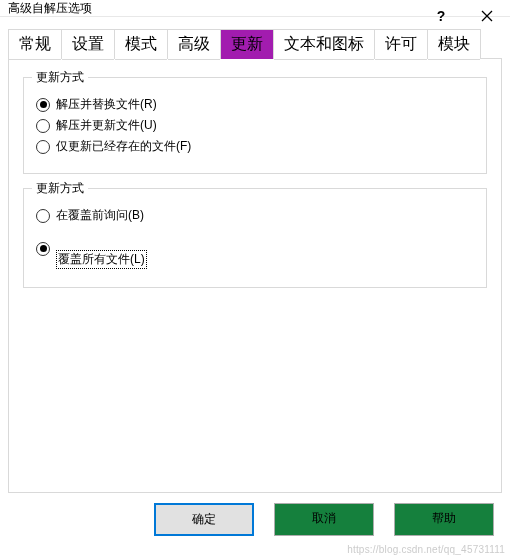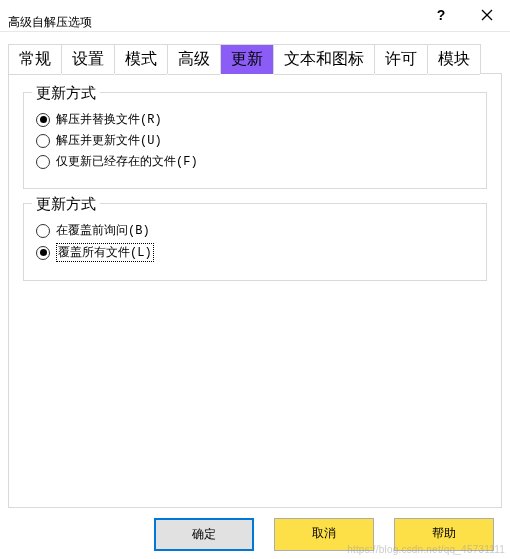--- a/index.html
+++ b/index.html
@@ -5,23 +5,23 @@
     * { box-sizing: border-box; margin: 0; padding: 0; }
     body {
       font-family: "Microsoft YaHei", "SimSun", Tahoma, sans-serif;
       font-size: 12px;
       background: #fff;
       width: 510px;
       height: 559px;
       overflow: hidden;
     }
     .titlebar {
-      height: 32px;
-      display: flex;
-      align-items: flex-end;
+      height: 17px;
+      display: flex;
+      align-items: flex-start;
       padding-left: 8px;
       background: #fff;
       border-bottom: 1px solid #e8e8e8;
     }
     .titlebar .title {
       flex: 1;
       font-size: 12px;
     }
     .titlebar .tb-btn {
       width: 46px;
@@ -44,21 +44,21 @@
     .tab {
       border: 1px solid #d9d9d9;
       border-bottom: none;
       padding: 4px 10px;
       margin-right: -1px;
       background: #fff;
       font-size: 16px;
       position: relative;
     }
     .tab.active {
-      background: #8b5cf6;
+      background: #a21caf;
       z-index: 3;
     }
     .tab:not(.active)::after {
       content: '';
       position: absolute;
       left: 0; right: 0; bottom: -1px;
       height: 1px;
       background: #d9d9d9;
     }
     .tab.active::after {
@@ -81,21 +81,21 @@
       margin: 6px 2px 14px 2px;
       padding: 14px 12px 14px 12px;
       position: relative;
     }
     .groupbox .legend {
       position: absolute;
       top: -9px;
       left: 8px;
       background: #fff;
       padding: 0 4px;
-      font-size: 15px;
+      font-size: 12px;
     }
     .radio-row {
       display: flex;
       align-items: center;
       margin: 4px 0;
       gap: 6px;
     }
     .radio {
       width: 14px; height: 14px;
       border: 1px solid #333;
@@ -106,38 +106,38 @@
       flex-shrink: 0;
     }
     .radio.checked::after {
       content: '';
       width: 7px; height: 7px;
       background: #000;
       border-radius: 50%;
     }
     .radio-label {
       font-size: 12px;
-      font-family: Liberation Mono, monospace;
     }
     .radio-label.focused {
       border: 1px dotted #000;
       padding: 0 1px;
+      margin-top: 22px;
     }
     .buttons {
       display: flex;
       justify-content: flex-end;
       gap: 20px;
       padding: 10px 8px 0 8px;
     }
     .btn {
       min-width: 100px;
       padding: 6px 0;
       text-align: center;
       border: 1px solid #adadad;
-      background: #fde047;
+      background: #15803d;
       font-size: 12px;
     }
     .btn.default {
       border: 2px solid #0078d7;
       background: #e1e1e1;
     }
     .watermark {
       position: absolute;
       bottom: 4px;
       right: 5px;

